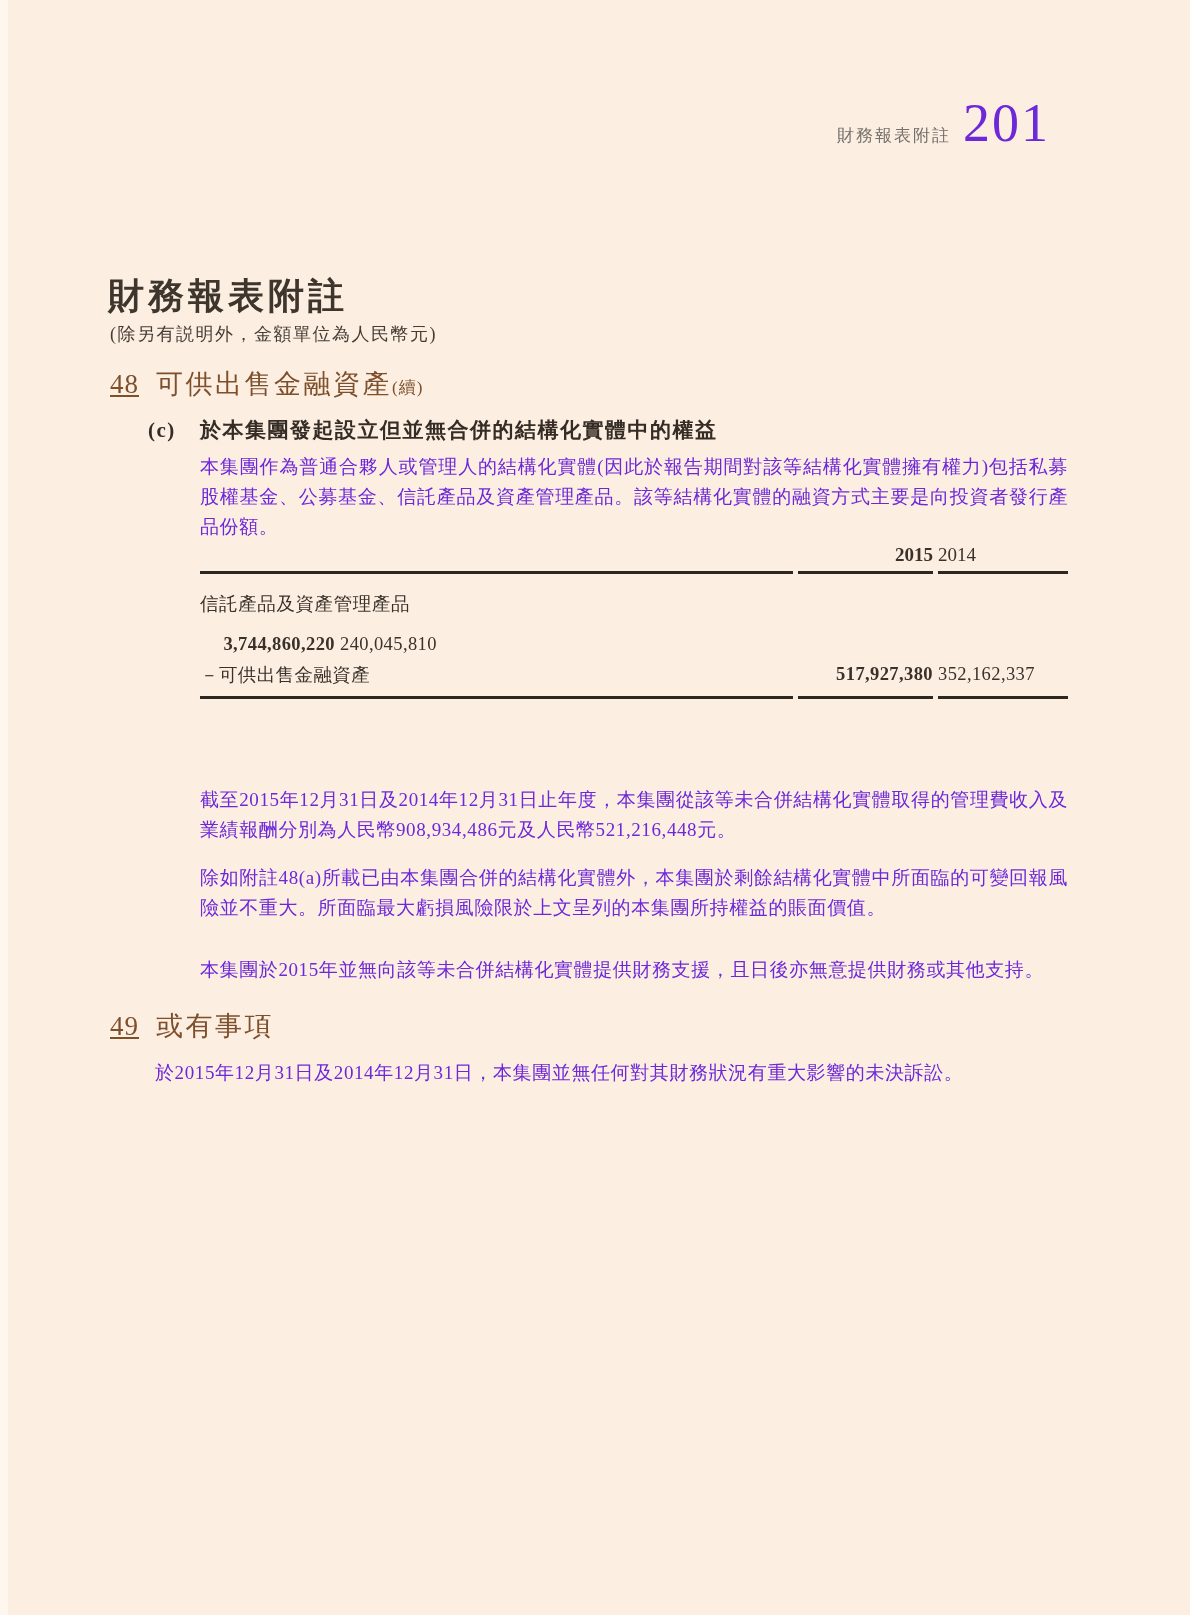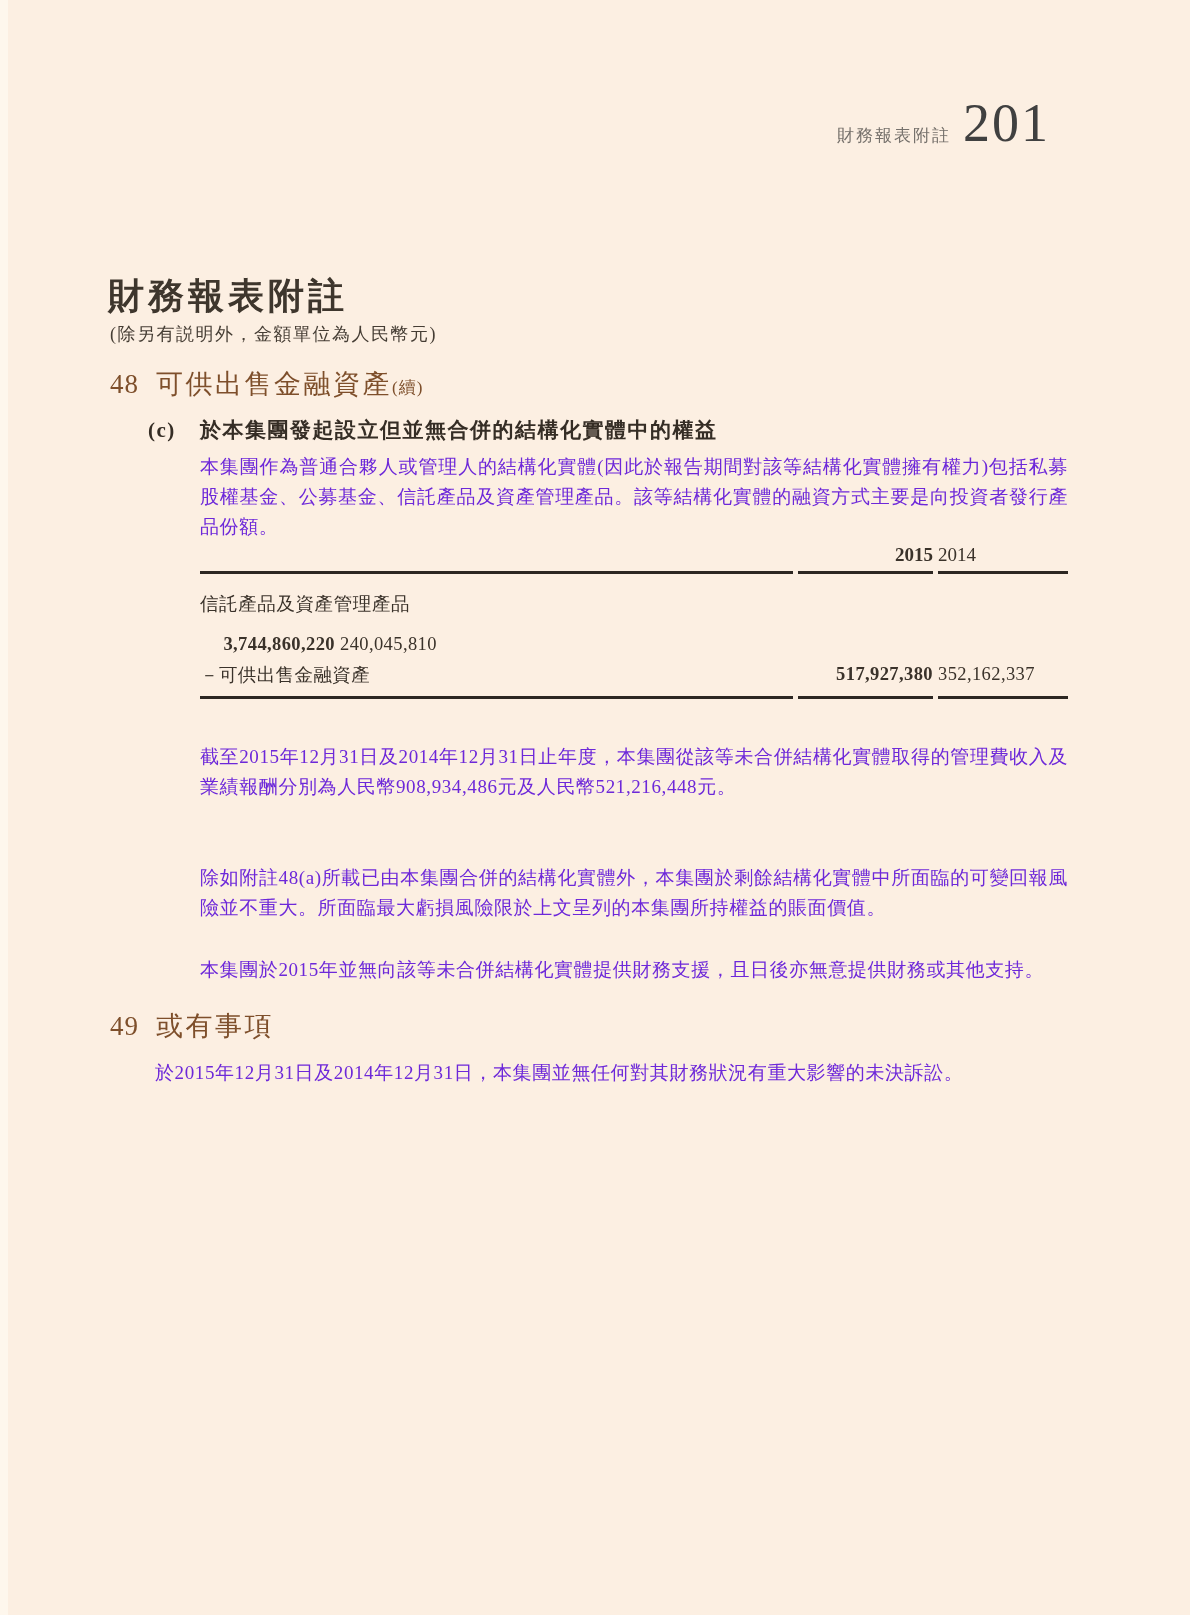--- a/index.html
+++ b/index.html
@@ -17,57 +17,57 @@
   }
   
   .page-header {
     position: absolute; top: 92px; right: 140px;
     display: flex; align-items: baseline;
   }
   .header-label {
     font-size: 17px; color: #75706b; letter-spacing: 2px; margin-right: 12px;
   }
   .header-page-number {
-    font-size: 54px; color: #404040; letter-spacing: 2px; font-weight: 400;
+    font-size: 54px; color: #6d28d9; letter-spacing: 2px; font-weight: 400;
   }
   
   .doc-title {
     position: absolute; left: 108px; top: 272px;
     font-size: 36px; font-weight: bold; letter-spacing: 4px; color: #3e362d;
     margin: 0;
   }
   .doc-subtitle {
     position: absolute; left: 110px; top: 322px;
     font-size: 18px; letter-spacing: 1.5px; color: #453d34;
   }
   
   .sec-heading {
     position: absolute; left: 110px;
     color: #7e4f2b; font-size: 27px; letter-spacing: 2.5px;
     display: flex; align-items: baseline;
   }
   .sec-48 { top: 366px; }
   .sec-49 { top: 1008px; }
-  .sec-num { margin-right: 17px; letter-spacing: 1px; }
+  .sec-num { margin-right: 17px; letter-spacing: 1px; text-decoration: underline; }
   .sec-cont { font-size: 17px; letter-spacing: 1px; }
   
   .sub-heading {
     position: absolute; left: 148px; top: 416px;
     display: flex; align-items: baseline;
     font-size: 21px; font-weight: bold; color: #352d25; letter-spacing: 1.5px;
   }
   .sub-label { width: 52px; flex: 0 0 52px; font-weight: bold; }
   
   .para {
     position: absolute; left: 200px; width: 868px; margin: 0;
     font-size: 19px; line-height: 30px; letter-spacing: 0.6px;
     text-align: justify; color: #6d28d9;
   }
   .para-1 { top: 452px; }
-  .para-2 { top: 742px; }
+  .para-2 { top: 785px; }
   .para-3 { top: 863px; }
   .para-4 { top: 955px; }
   .para-49 { left: 155px; width: 913px; top: 1058px; }
   
   .fin-table { position: absolute; left: 200px; top: 538px; width: 868px; }
   .t-row { display: flex; gap: 5px; }
   .t-lbl { flex: 1 1 auto; min-width: 0; }
   .t-c15 { flex: 0 0 135px; text-align: right; }
   .t-c14 { flex: 0 0 130px; }
   .t-cspan { flex: 0 0 270px; text-align: center; }

